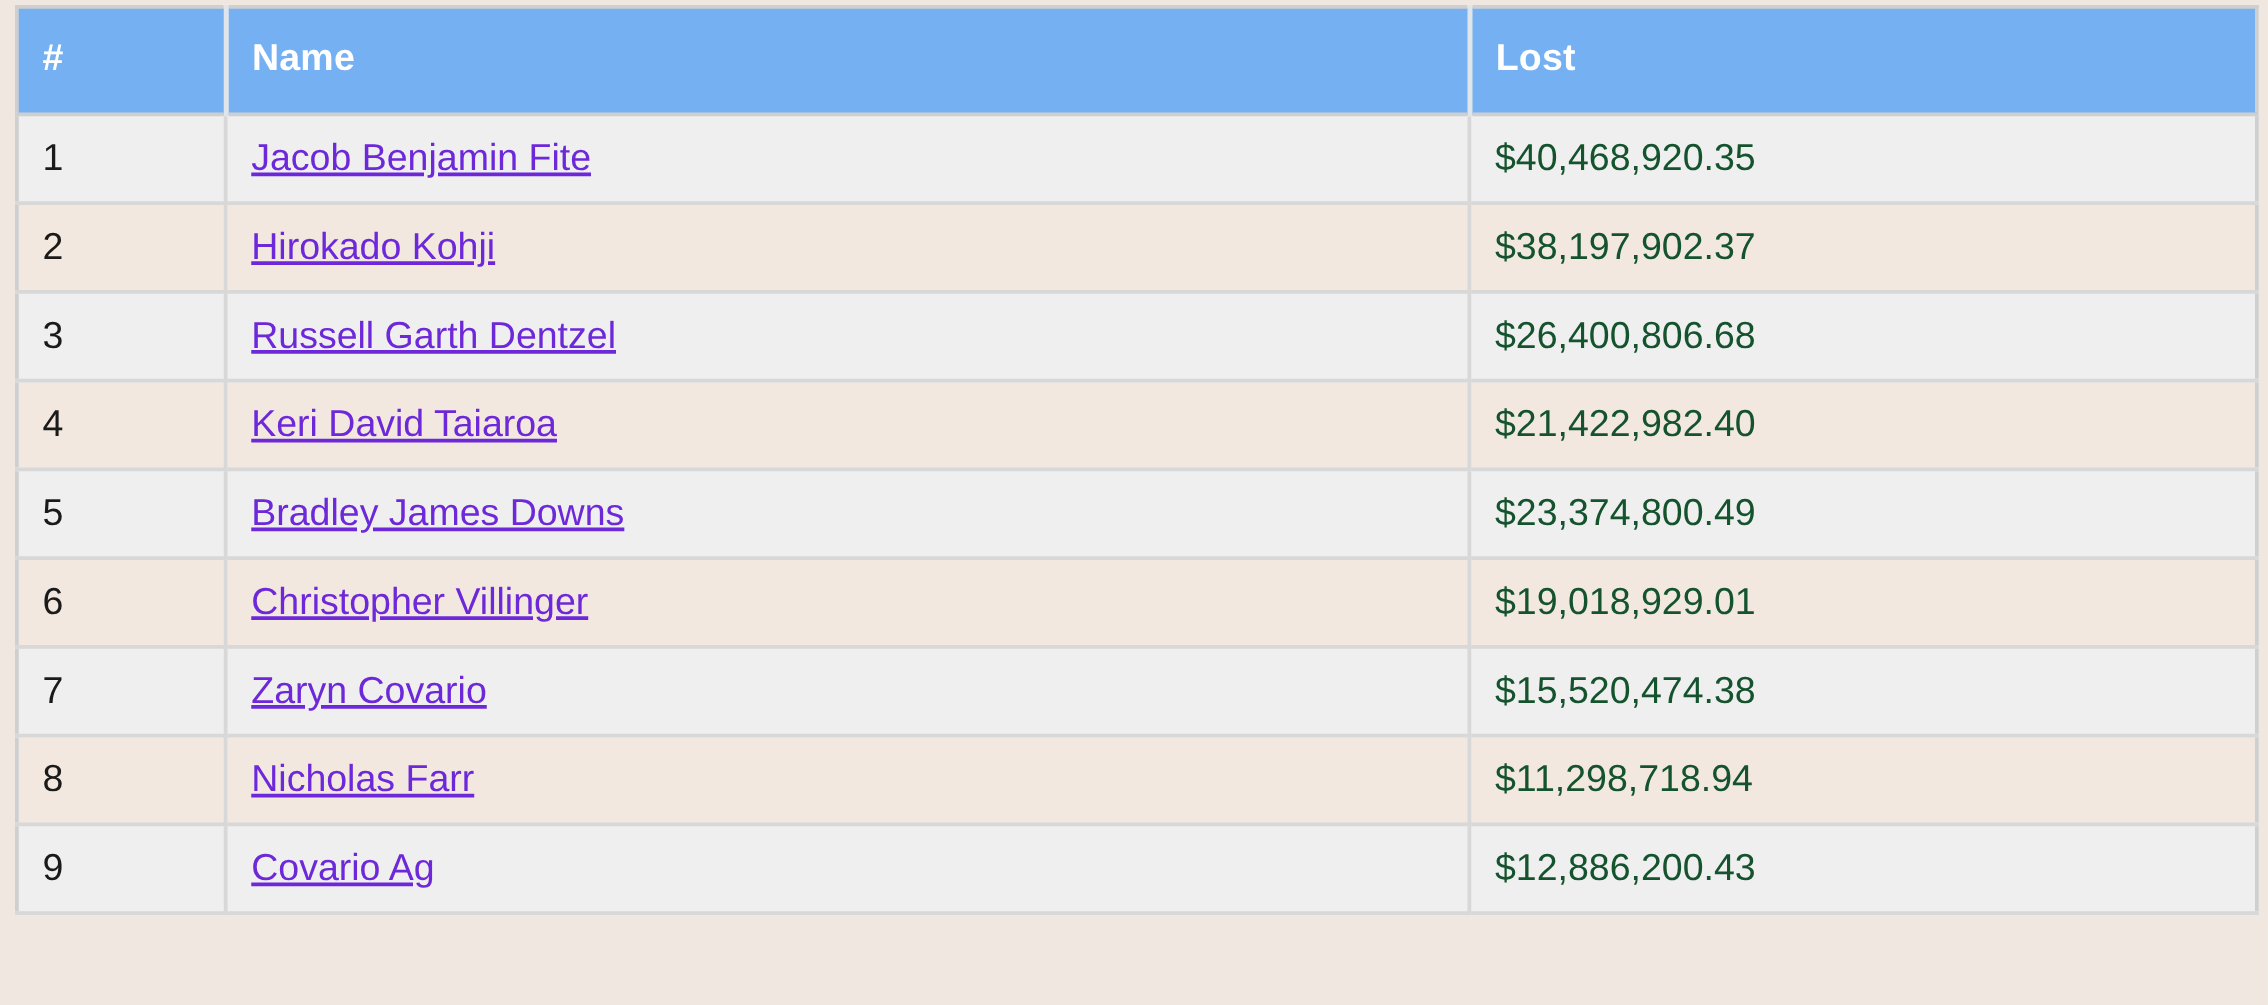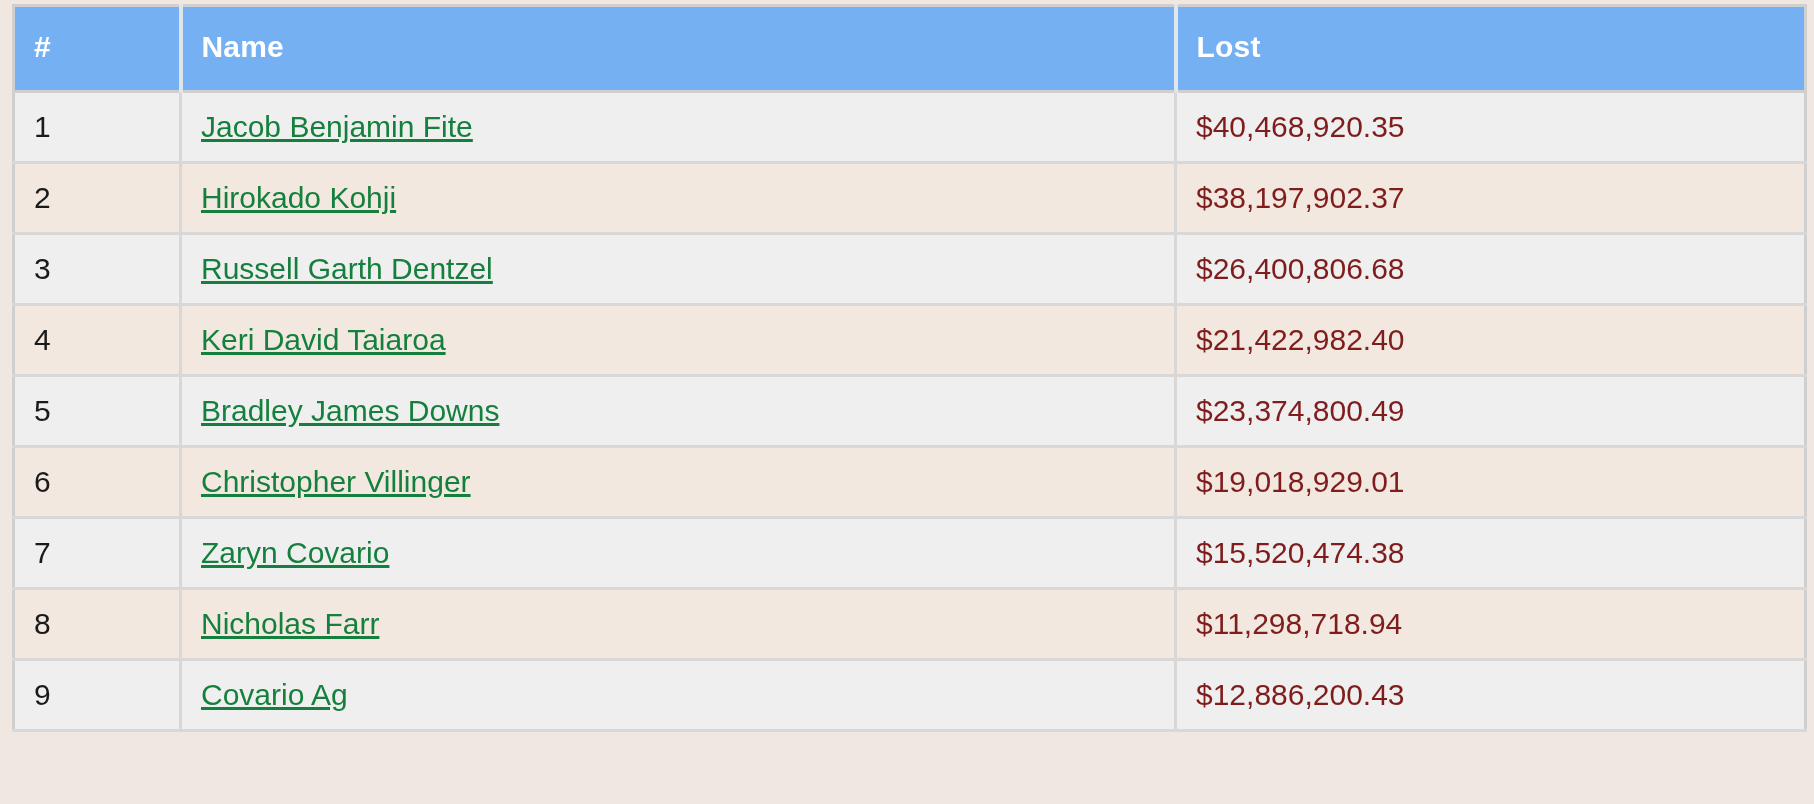--- a/index.html
+++ b/index.html
@@ -71,26 +71,26 @@
     vertical-align: middle;
     white-space: nowrap;
     overflow: hidden;
   }
   tbody td.last-col { border-right: none; }
 
   tbody tr.row-odd  td { background: #efefef; }
   tbody tr.row-even td { background: #f2e8df; }
 
   tbody td a.person-link {
-    color: #15803d;
+    color: #6d28d9;
     font-size: 30px;
   }
 
   .cell-rank { color: #1a1a1a; }
-  .cell-lost { color: #7f1d1d; }
+  .cell-lost { color: #14532d; }
 </style>
 </head>
 <body>
 
 <div id="page">
   <table class="leaderboard">
     <colgroup>
       <col class="col-rank">
       <col class="col-name">
       <col class="col-lost">

